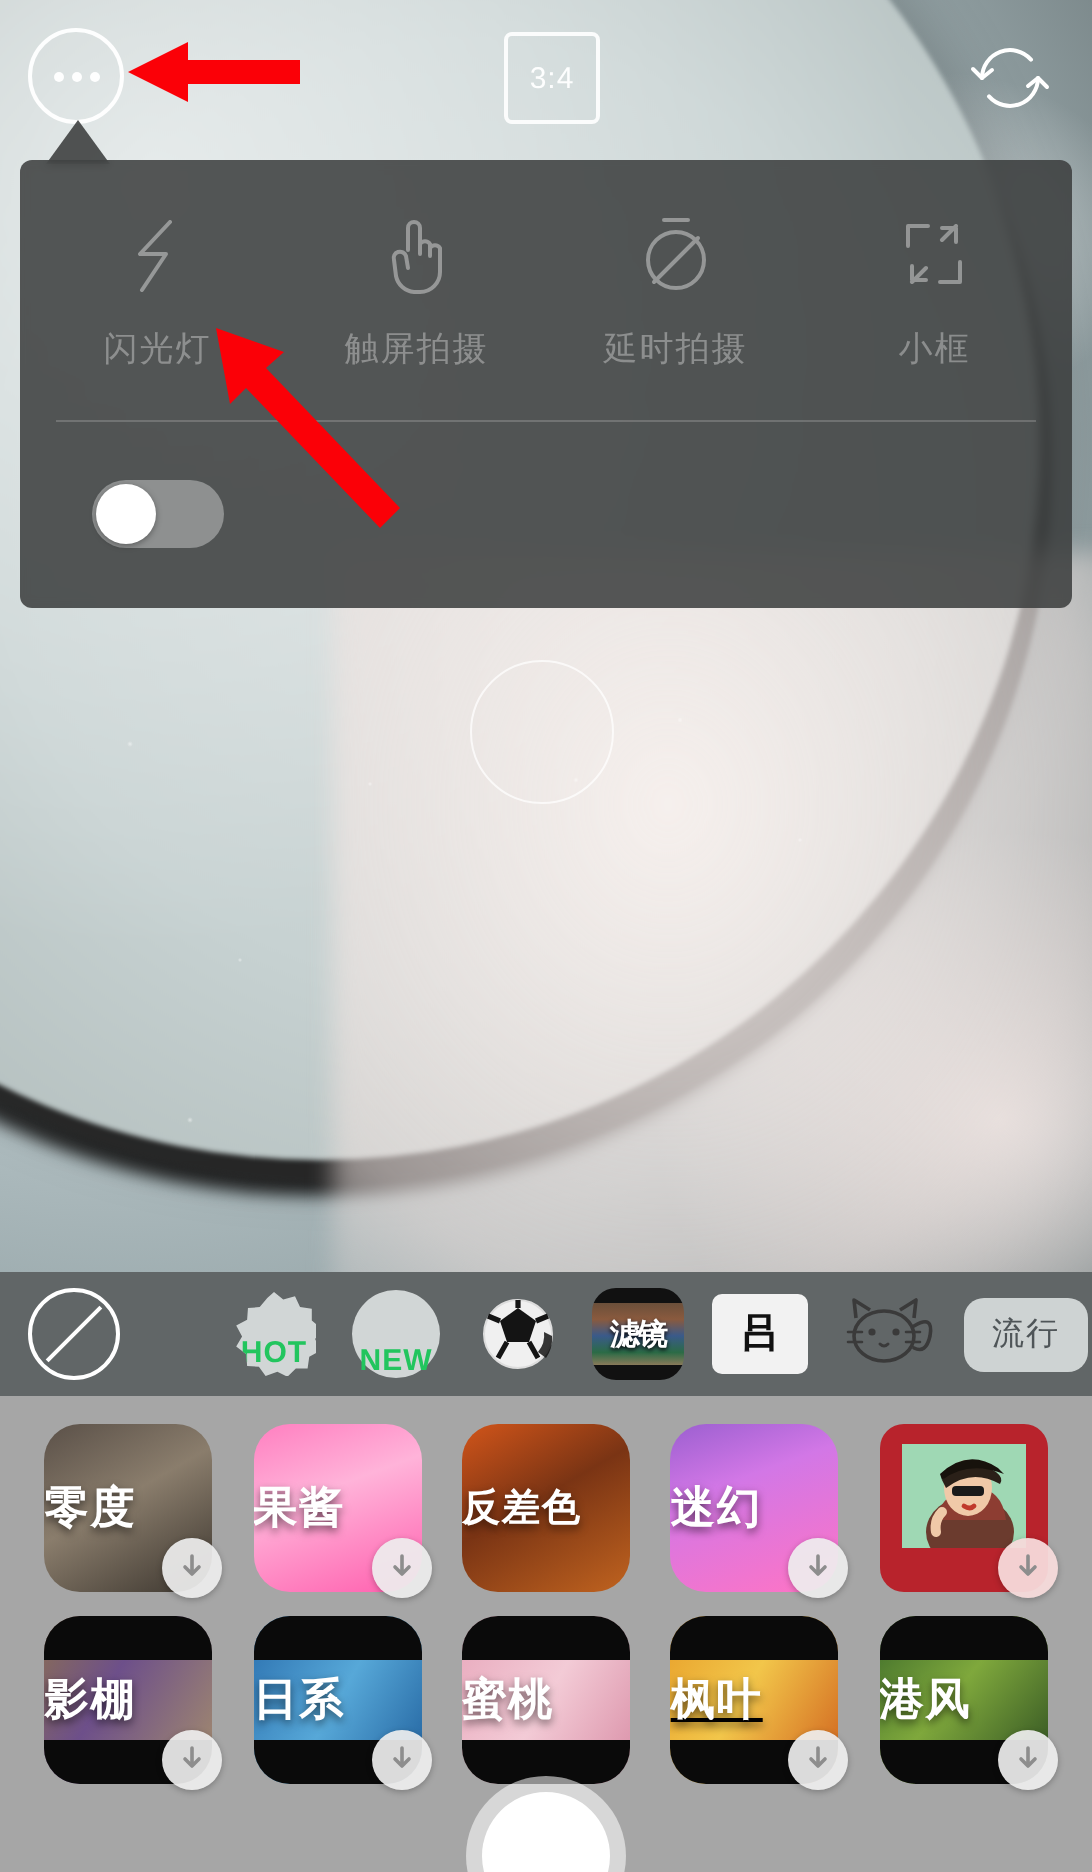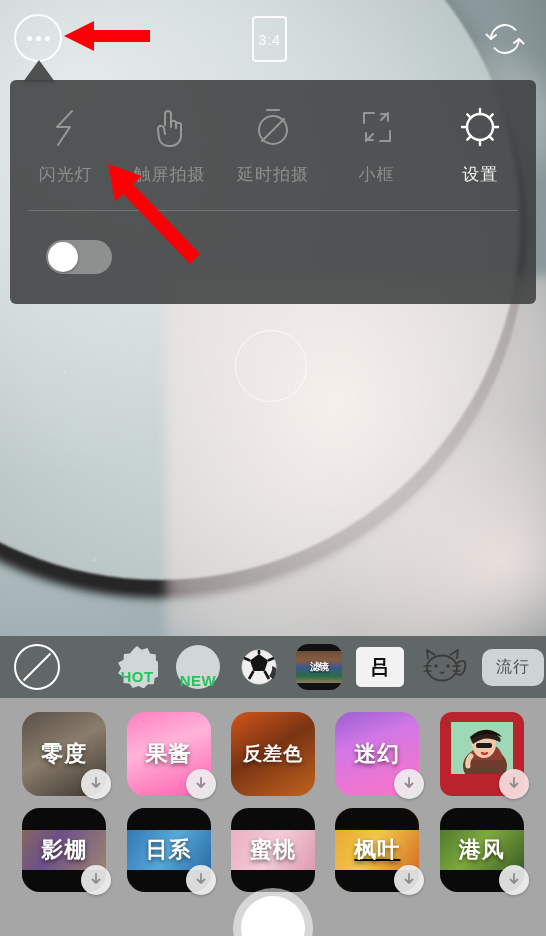--- a/index.html
+++ b/index.html
@@ -63,21 +63,21 @@
     display:flex; align-items:center; z-index:6;
   }
   .more-btn {
     position:absolute; left:14px; top:14px; width:48px; height:48px;
     border:2px solid rgba(255,255,255,.95); border-radius:50%;
     display:flex; align-items:center; justify-content:center; gap:4px;
     cursor:pointer;
   }
   .more-btn i { width:5px; height:5px; border-radius:50%; background:rgba(255,255,255,.95); display:block; }
   .ratio-btn {
-    position:absolute; left:252px; top:16px; width:35px; height:46px;
+    position:absolute; left:252px; top:16px; width:48px; height:46px;
     border:2px solid rgba(255,255,255,.9); border-radius:4px;
     display:flex; align-items:center; justify-content:center;
     color:rgba(255,255,255,.95); font-size:15px; letter-spacing:.5px; cursor:pointer;
   }
   .flip-btn { position:absolute; right:18px; top:16px; width:46px; height:46px; cursor:pointer; }
 
   
   .panel-caret {
     position:absolute; left:23px; top:60px; width:0; height:0; z-index:7;
     border-left:16px solid transparent; border-right:16px solid transparent;
@@ -147,42 +147,42 @@
   .cat-new {
     width:44px; height:44px; margin-left:18px; border-radius:50%;
     background:rgba(222,226,226,.9); display:flex; align-items:flex-end; justify-content:center;
   }
   .cat-ball { width:46px; height:46px; margin-left:16px; }
   .cat-filter {
     width:46px; height:46px; margin-left:14px; border-radius:12px; overflow:hidden;
     background:linear-gradient(180deg,#111 0%,#111 16%,#6a4f3a 16%,#8a5a3e 34%,#3a5a8a 52%,#2b6b46 70%,#8a7a5a 84%,#111 84%,#111 100%);
     display:flex; align-items:center; justify-content:center; position:relative;
   }
-  .cat-filter span { font-size:10px; color:#fff; font-weight:bold; text-shadow:0 1px 2px #000; letter-spacing:-1px; }
+  .cat-filter span { font-size:15px; color:#fff; font-weight:bold; text-shadow:0 1px 2px #000; letter-spacing:-1px; }
   .cat-lv {
     width:48px; height:40px; margin-left:14px; border-radius:5px; background:#f2f2f2;
     display:flex; align-items:center; justify-content:center; flex-direction:column;
   }
   .cat-lv span { font-size:20px; color:#111; font-weight:bold; line-height:1; }
   .cat-cat { width:52px; height:44px; margin-left:14px; }
   .cat-tab {
     margin-left:12px; padding:8px 14px; border-radius:10px;
     background:rgba(226,230,230,.85); font-size:16px; color:#4f5558; letter-spacing:1px;
   }
 
   
   .filters {
     position:absolute; left:0; top:698px; width:546px; height:238px;
     background:#a6a6a6; z-index:4; padding:14px 0 0 0;
   }
   .frow { display:flex; justify-content:space-around; padding:0 12px; margin-bottom:12px; }
   .fcell { position:relative; width:84px; height:84px; cursor:pointer; }
   .fthumb {
     width:84px; height:84px; border-radius:18px; overflow:hidden; position:relative;
-    display:flex; align-items:center; justify-content:center;
+    display:flex; align-items:center; justify-content:flex-start;
   }
   .fthumb .fname {
     font-size:22px; color:#fff; font-weight:bold; letter-spacing:1px;
     text-shadow:0 2px 4px rgba(0,0,0,.55); z-index:2; position:relative;
   }
   .fcell .dl {
     position:absolute; right:-5px; bottom:-3px; width:30px; height:30px; border-radius:50%;
     background:rgba(238,238,238,.92); display:flex; align-items:center; justify-content:center;
     box-shadow:0 1px 3px rgba(0,0,0,.25); z-index:3;
   }
@@ -274,38 +274,20 @@
           <svg width="42" height="44" viewBox="0 0 42 44">
             <path d="M8 18V8h10" fill="none" stroke="#e8e8e8" stroke-width="2" stroke-linecap="round" stroke-linejoin="round"></path>
             <path d="M34 26v10H24" fill="none" stroke="#e8e8e8" stroke-width="2" stroke-linecap="round" stroke-linejoin="round"></path>
             <path d="M32 8l-7 7M25 9h7v7" fill="none" stroke="#e8e8e8" stroke-width="2" stroke-linecap="round" stroke-linejoin="round"></path>
             <path d="M10 36l7-7M17 35h-7v-7" fill="none" stroke="#e8e8e8" stroke-width="2" stroke-linecap="round" stroke-linejoin="round"></path>
           </svg>
         </div>
         <div class="lbl">小框</div>
       </div>
 
-      <div class="panel-item active">
-        <div class="ico">
-          <svg width="44" height="44" viewBox="0 0 44 44">
-            <circle cx="22" cy="22" r="13" fill="none" stroke="#fff" stroke-width="2.4"></circle>
-            <g stroke="#fff" stroke-width="2.4" stroke-linecap="round">
-              <line x1="22" y1="4" x2="22" y2="9"></line>
-                <line x1="22" y1="35" x2="22" y2="40"></line>
-              <line x1="4" y1="22" x2="9" y2="22"></line>
-                <line x1="35" y1="22" x2="40" y2="22"></line>
-              <line x1="9.3" y1="9.3" x2="12.8" y2="12.8"></line>
-                <line x1="31.2" y1="31.2" x2="34.7" y2="34.7"></line>
-              <line x1="34.7" y1="9.3" x2="31.2" y2="12.8"></line>
-                <line x1="12.8" y1="31.2" x2="9.3" y2="34.7"></line>
-            </g>
-          </svg>
-        </div>
-        <div class="lbl">设置</div>
-      </div>
 
     </div>
 
     <div class="panel-div"></div>
 
     <div class="panel-toggle-row">
       <div class="toggle">
         <div class="knob"></div>
       </div>
     </div>

